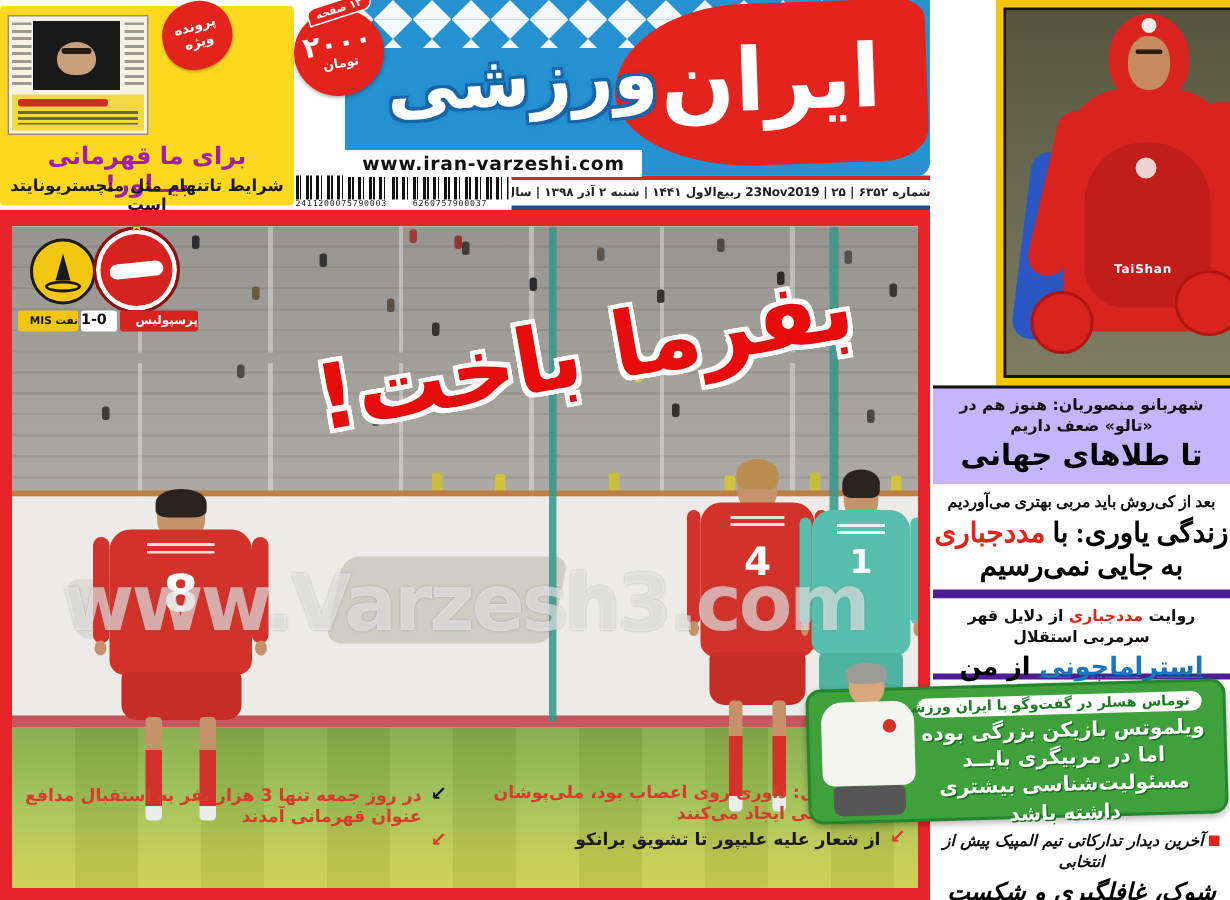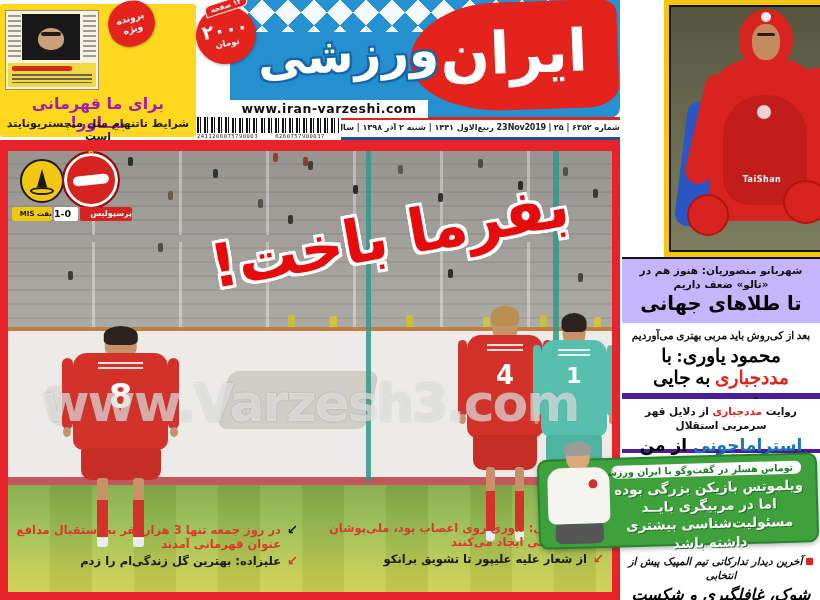--- a/index.html
+++ b/index.html
@@ -72,21 +72,21 @@
   .headline { font-weight:bold; color:#000; line-height:1.2; }
   .story-wushu { top:257px; height:66px; background:#c4b5fd; border-top:2px solid #151515; padding-top:4px; }
   .story-wushu .headline { font-size:19.5px; margin-top:1px; }
   .story-yavari { top:323px; height:76px; padding-top:6px; border-bottom:6px solid #4c1d95;font-family:Liberation Serif, serif; }
   .story-yavari .headline { font-size:18.5px; margin-top:2px; }
   .story-jabari { top:399px; height:54px; padding-top:5px; border-bottom:4px solid #4c1d95; }
   .story-jabari .headline { font-size:17px; margin-top:3px; }
   .story-olympic { top:550px; height:48px; padding-top:4px;font-style:italic; }
   .story-olympic .headline { font-size:16px; margin-top:3px; }
   .hl-red { color:#e2231a; }
-  .hl-blue { color:#1b75bb; }
+  .hl-blue { color:#1b75bb;text-decoration:underline; }
   .red-square { display:inline-block; width:7px; height:7px; background:#e2231a; margin-left:4px; }
 
   
   .green-box { left:538px; top:456px; width:280px; height:90px; background:#3fa13b; border:2px solid #24852c; border-radius:10px; transform:rotate(-1.6deg); z-index:10; box-shadow:0 2px 5px rgba(0,0,0,.3); direction:rtl; }
   .green-kicker { background:#fff; color:#1c7a24; font-size:9.5px; font-weight:bold; border-radius:10px; padding:1px 8px; margin:6px 14px 2px 72px; text-align:center; white-space:nowrap; }
   .green-headline { color:#fff; font-size:13.5px; font-weight:bold; text-align:center; line-height:1.35; padding:0 10px 0 72px; text-shadow:1px 1px 0 #1c6e22; }
   .hassler { position:absolute; left:4px; top:-16px; width:70px; height:104px; }
   .h-head { width:24px; height:26px; background:#d8a77c; border-radius:50%; margin:0 auto; position:relative; }
   .h-head::before { content:""; position:absolute; top:-3px; left:-2px; right:-2px; height:14px; background:#9b9b98; border-radius:50% 50% 30% 30%; }
   .h-body { width:62px; height:56px; background:#f4f4f1; border-radius:14px 14px 8px 8px; margin:-3px auto 0; position:relative; }
@@ -243,21 +243,21 @@
     </div>
   </div>
 
   <div class="abs story story-wushu">
     <div class="kicker">شهربانو منصوریان: هنوز هم در «تالو» ضعف داریم</div>
     <div class="headline">تا طلاهای جهانی هست من هم هستم</div>
   </div>
 
   <div class="abs story story-yavari">
     <div class="kicker">بعد از کی‌روش باید مربی بهتری می‌آوردیم</div>
-    <div class="headline"><span>محمود یاوری: با </span><span class="hl-red">مددجباری</span><span> به جایی نمی‌رسیم</span></div>
+    <div class="headline"><span>زندگی یاوری: با </span><span class="hl-red">مددجباری</span><span> به جایی نمی‌رسیم</span></div>
   </div>
 
   <div class="abs story story-jabari">
     <div class="kicker"><span>روایت </span><span class="hl-red">مددجباری</span><span> از دلایل قهر سرمربی استقلال</span></div>
     <div class="headline"><span class="hl-blue">استراماچونی</span><span> از من دلجویی کرد</span></div>
   </div>
 
   <div class="abs story story-olympic">
     <div class="kicker"><span class="red-square"></span><span>آخرین دیدار تدارکاتی تیم المپیک پیش از انتخابی</span></div>
     <div class="headline">شوک، غافلگیری و شکست امیدها</div>
@@ -359,18 +359,17 @@
         <span class="btext black">از شعار علیه علیپور تا تشویق برانکو</span>
       </div>
     </div>
     <div class="bullets bullets-left">
       <div class="bullet">
         <span class="arrow black">↙</span>
         <span class="btext red">در روز جمعه تنها 3 هزار نفر به استقبال مدافع عنوان قهرمانی آمدند</span>
       </div>
       <div class="bullet">
         <span class="arrow red">↙</span>
-        <span class="btext black">علیزاده: بهترین گل زندگی‌ام را زدم</span>
       </div>
     </div>
   </div>
 
 </div>
 
 </body></html>

